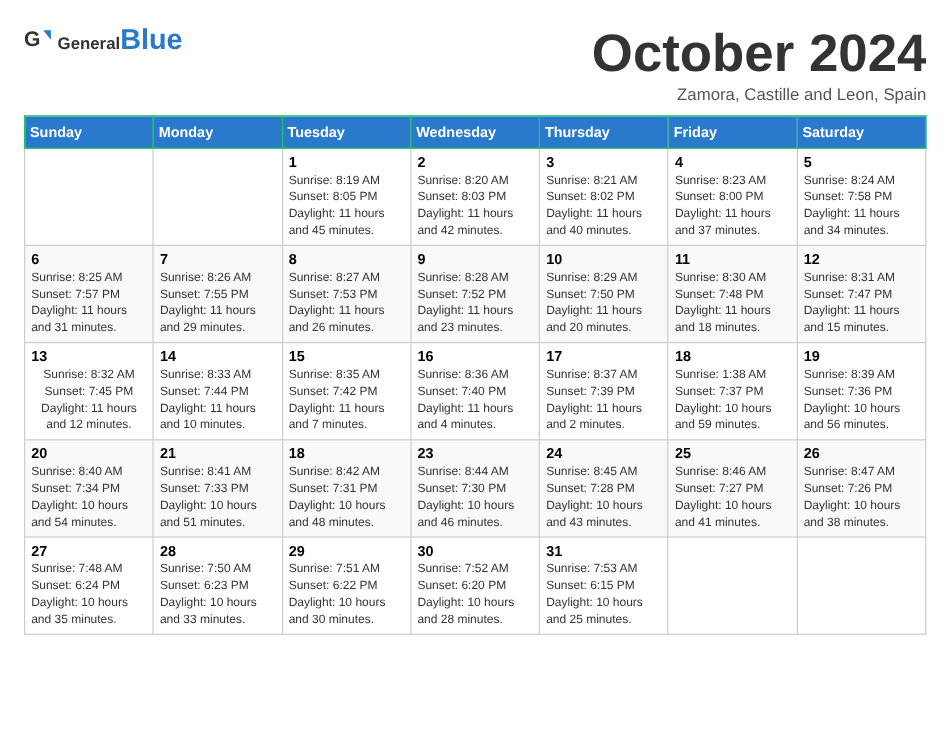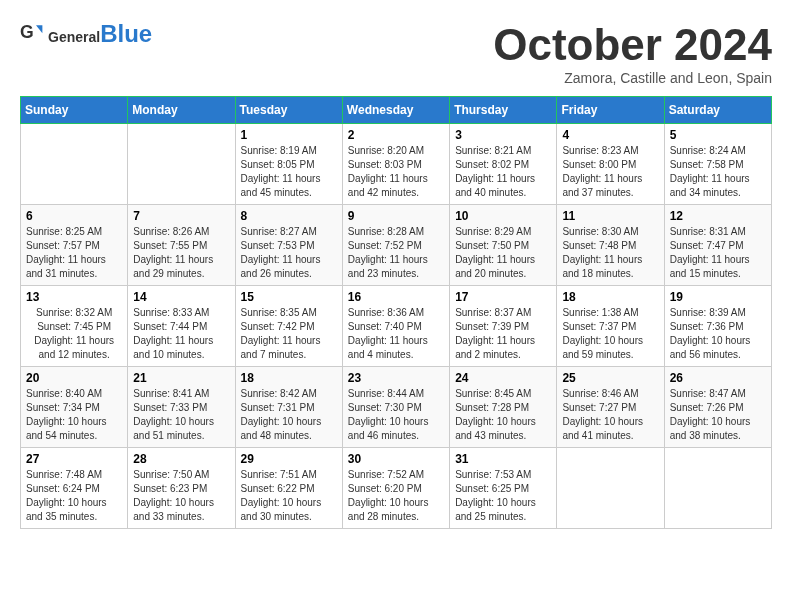--- a/index.html
+++ b/index.html
@@ -296,20 +296,20 @@
         </td>
         <td>
           <span class="day-number">30</span>
           <div class="day-info" style="white-space: pre-line;">Sunrise: 7:52 AM
 Sunset: 6:20 PM
 Daylight: 10 hours and 28 minutes.</div>
         </td>
         <td>
           <span class="day-number">31</span>
           <div class="day-info" style="white-space: pre-line;">Sunrise: 7:53 AM
-Sunset: 6:25 PM
+Sunset: 6:15 PM
 Daylight: 10 hours and 25 minutes.</div>
         </td>
         <td class="empty-cell"></td>
         <td class="empty-cell"></td>
       </tr>
     </tbody>
 </table>
 
 </body></html>

